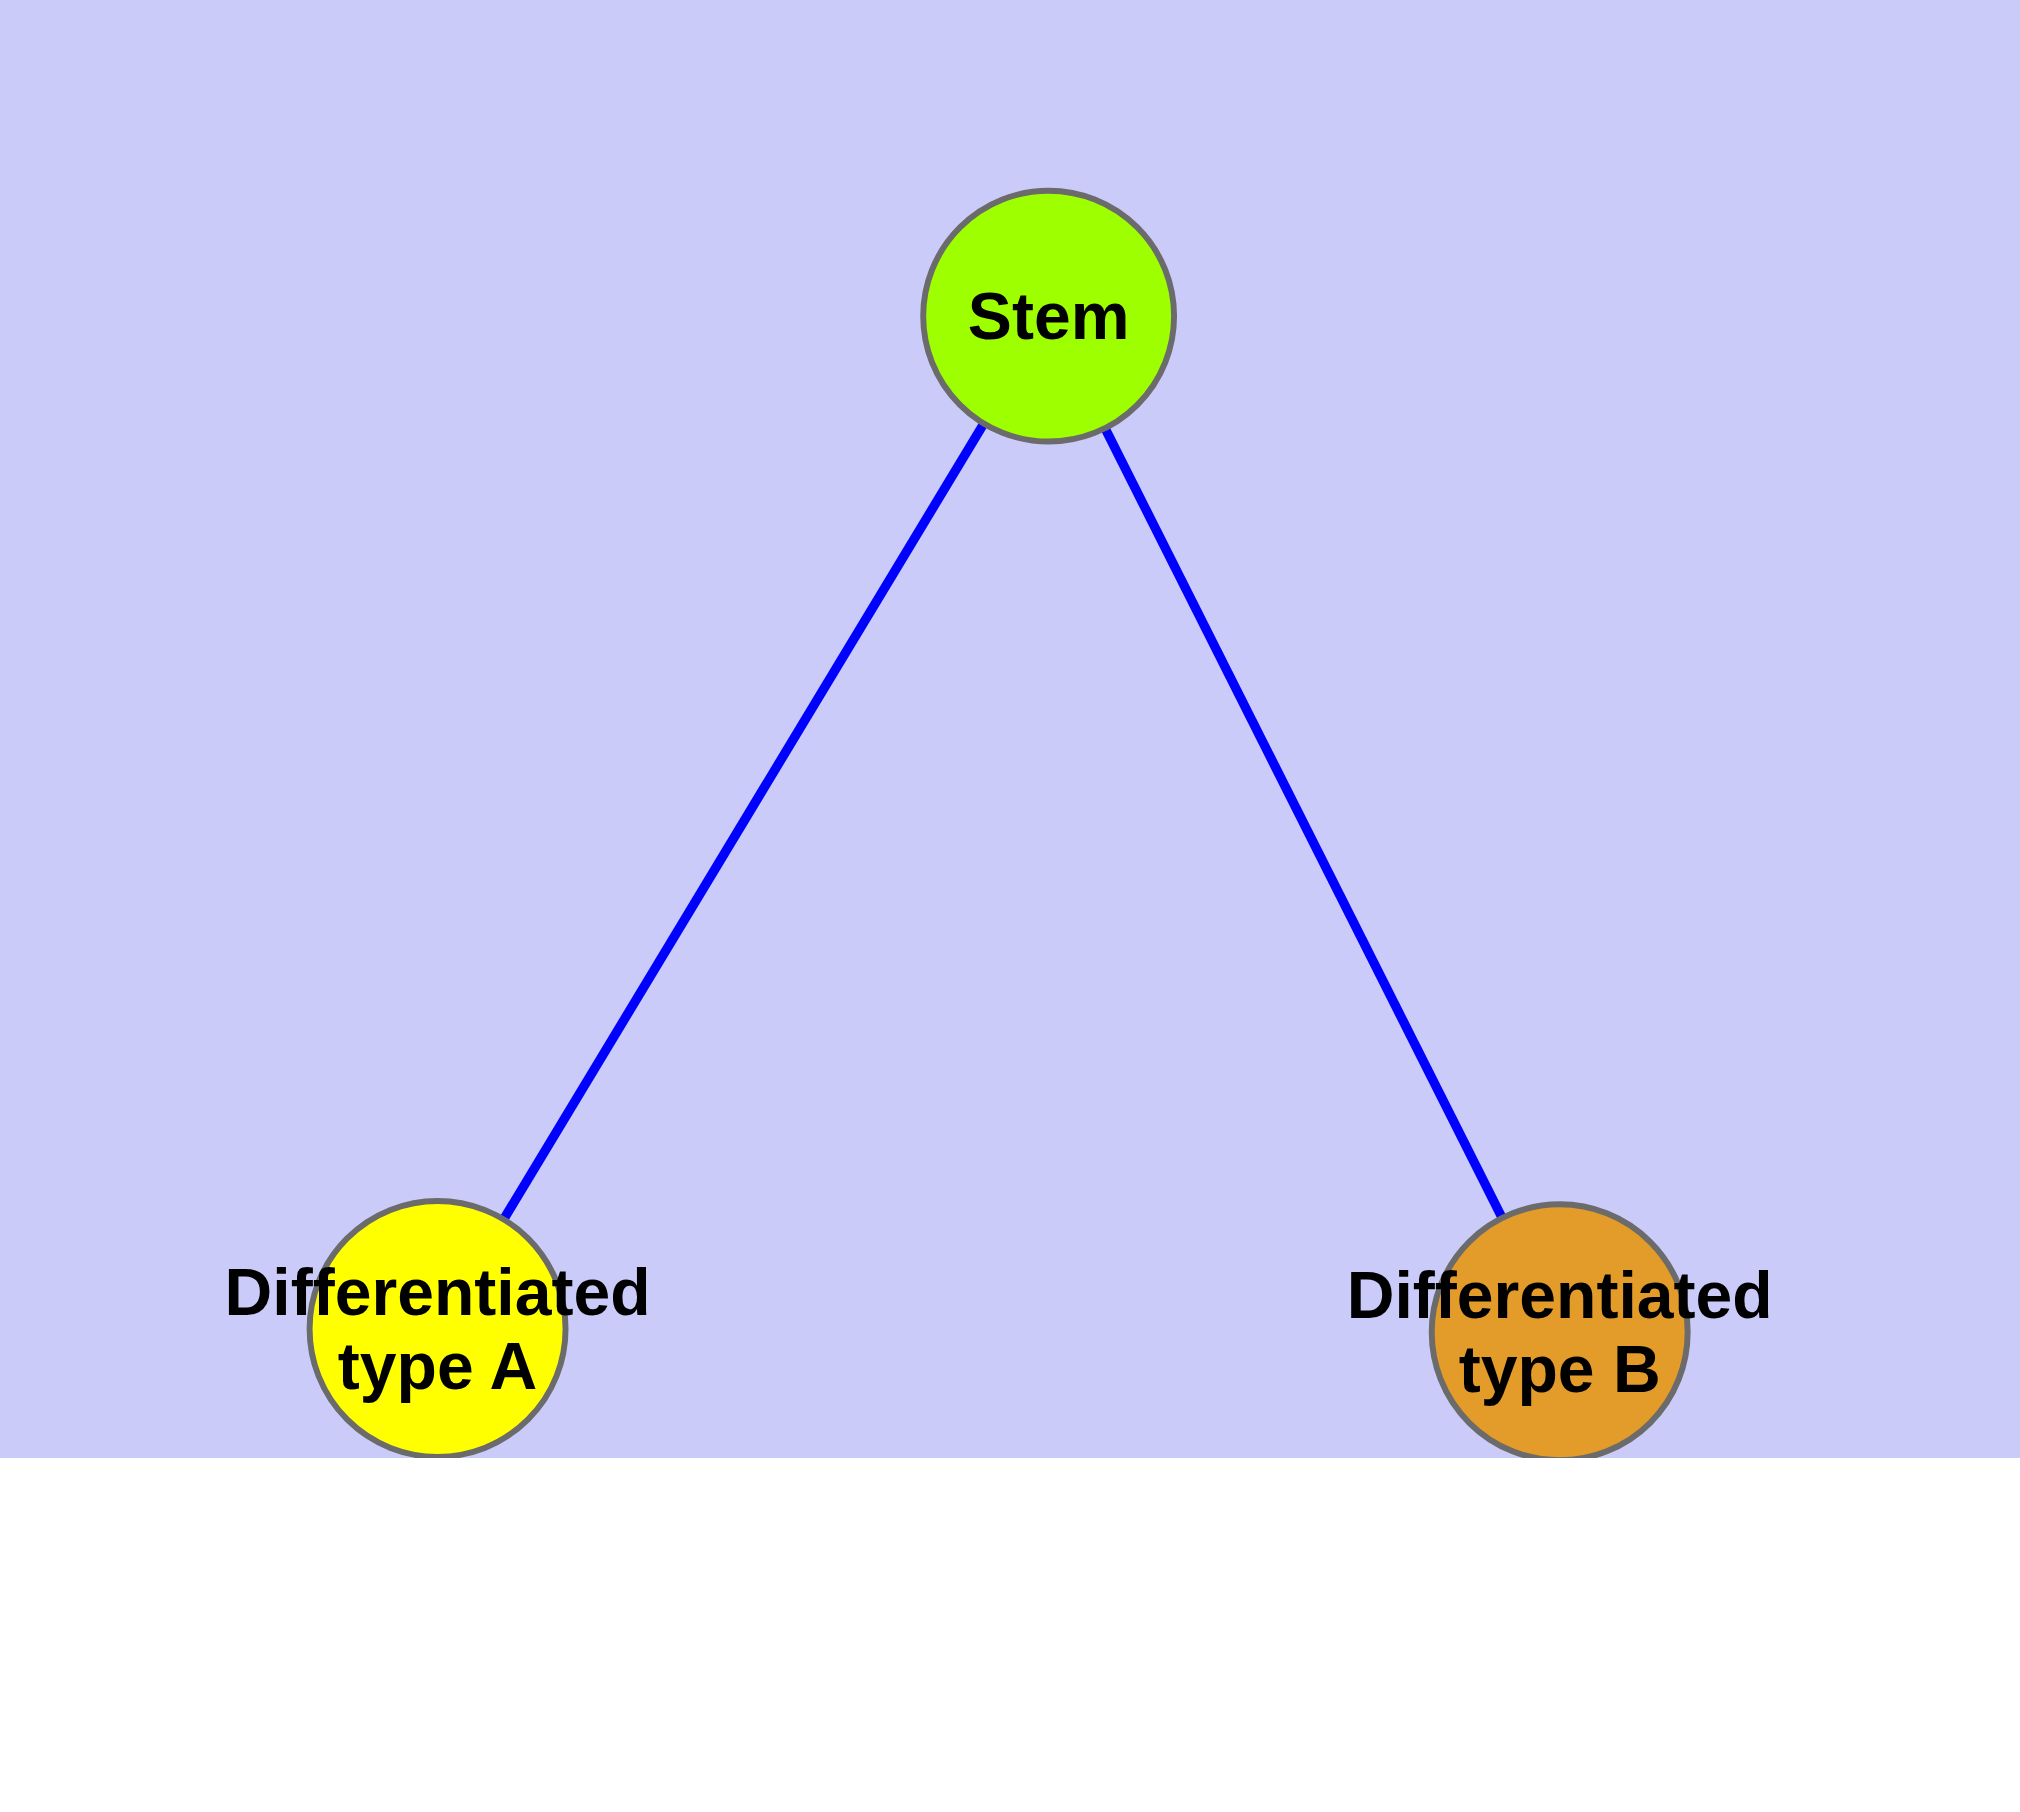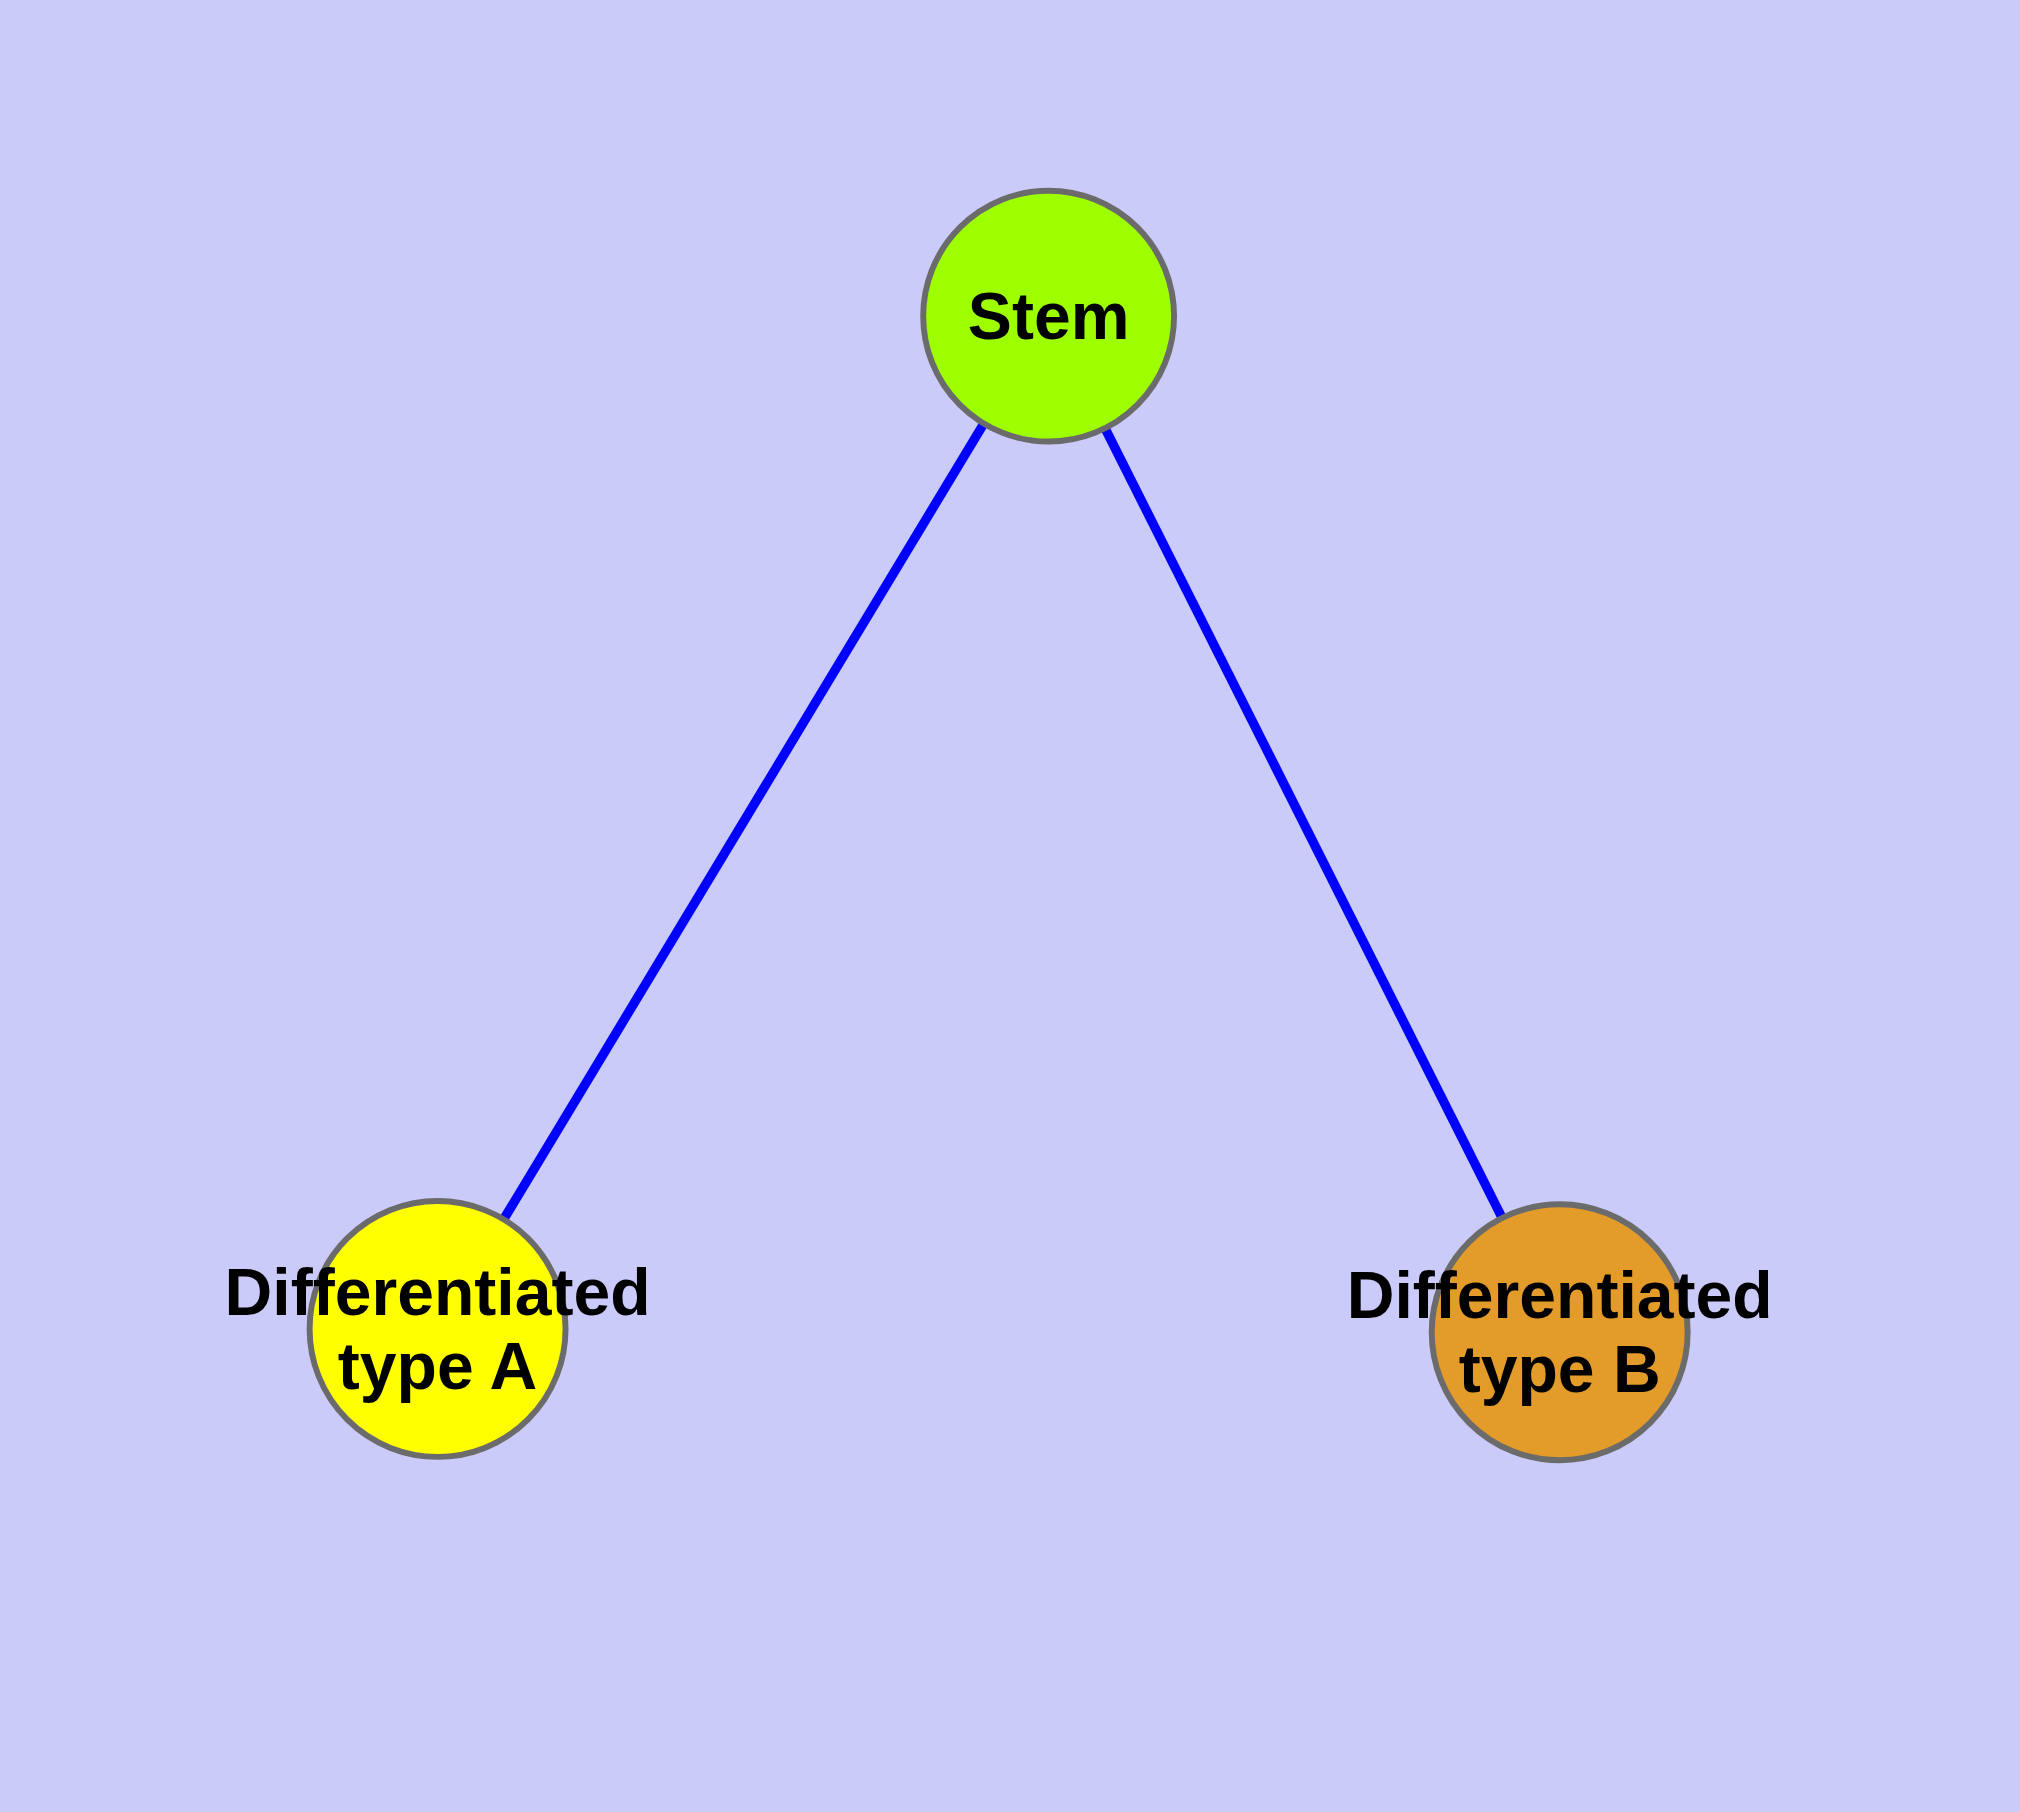--- a/index.html
+++ b/index.html
@@ -3,21 +3,21 @@
 <meta charset="utf-8">
 <style>
   html, body {
     margin: 0;
     padding: 0;
     background: #ffffff;
   }
   #canvas {
     position: relative;
     width: 2021px;
-    height: 1812px;
+    height: 1458px;
     background: #cbcbfa;
     overflow: hidden;
     font-family: "Liberation Sans", sans-serif;
   }
   #graph-svg {
     position: absolute;
     left: 0;
     top: 0;
     width: 2021px;
     height: 1812px;

